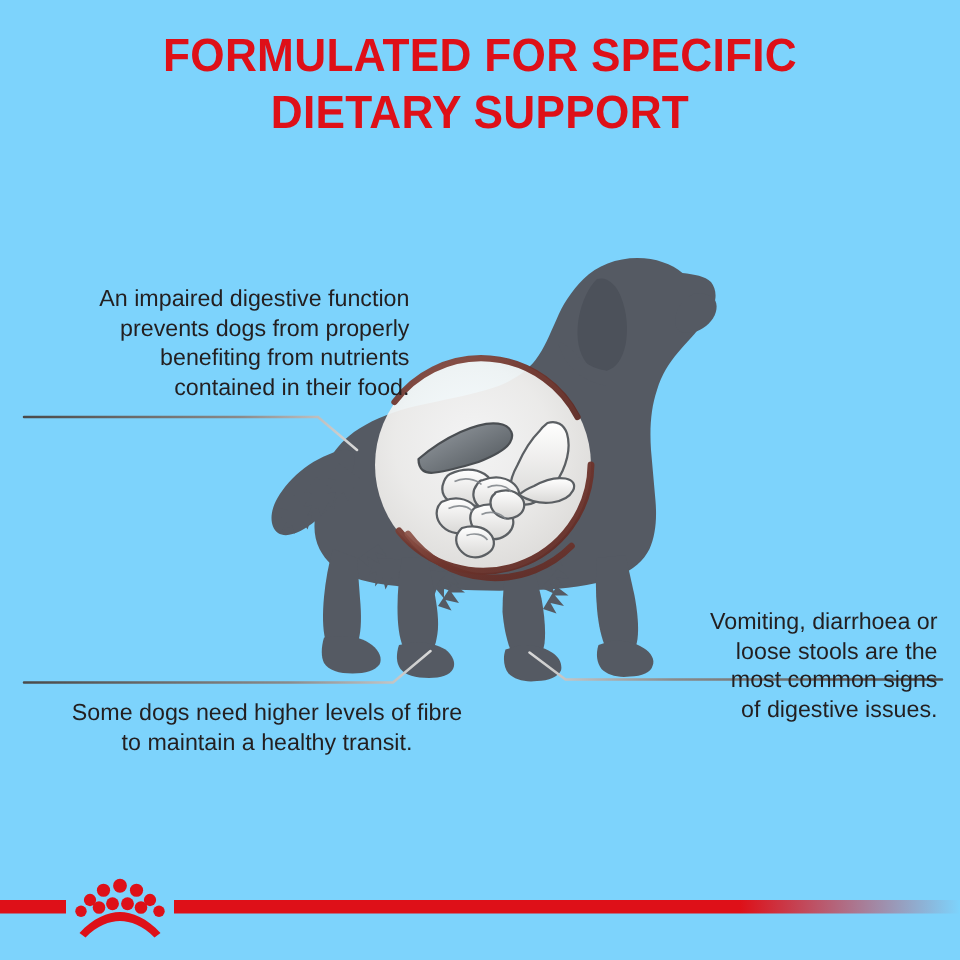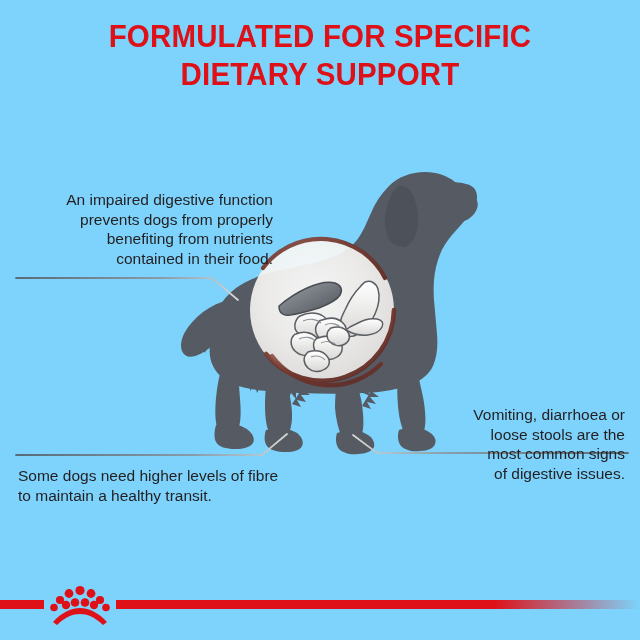--- a/index.html
+++ b/index.html
@@ -46,21 +46,21 @@
   #callout-top-left {
     left: 18px;
     top: 190px;
     width: 255px;
     text-align: right;
   }
   #callout-bottom-left {
     left: 18px;
     top: 466px;
     width: 320px;
-    text-align: left;
+    text-align: center;
   }
   #callout-right {
     left: 425px;
     top: 370px;
     width: 200px;
     text-align: right;
     margin-top: 35px;
   }
 
   

